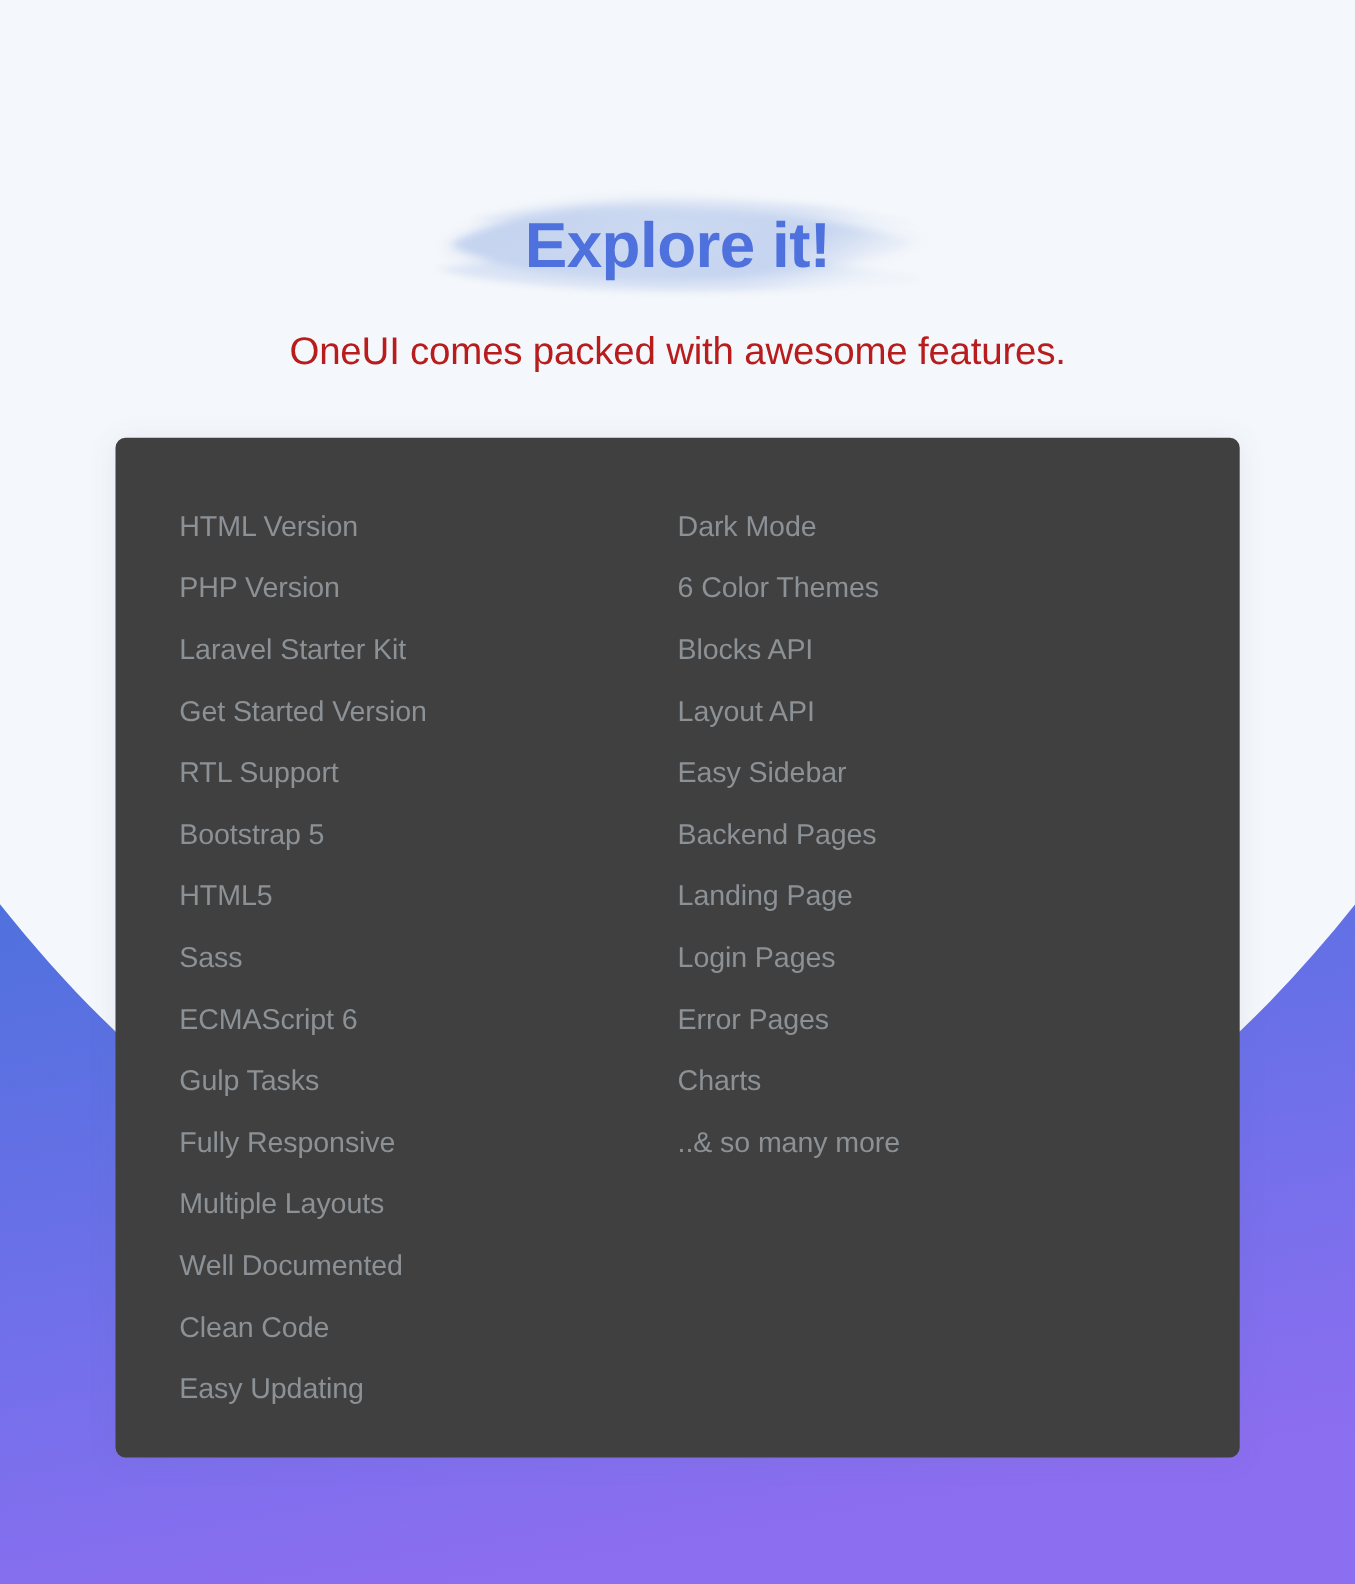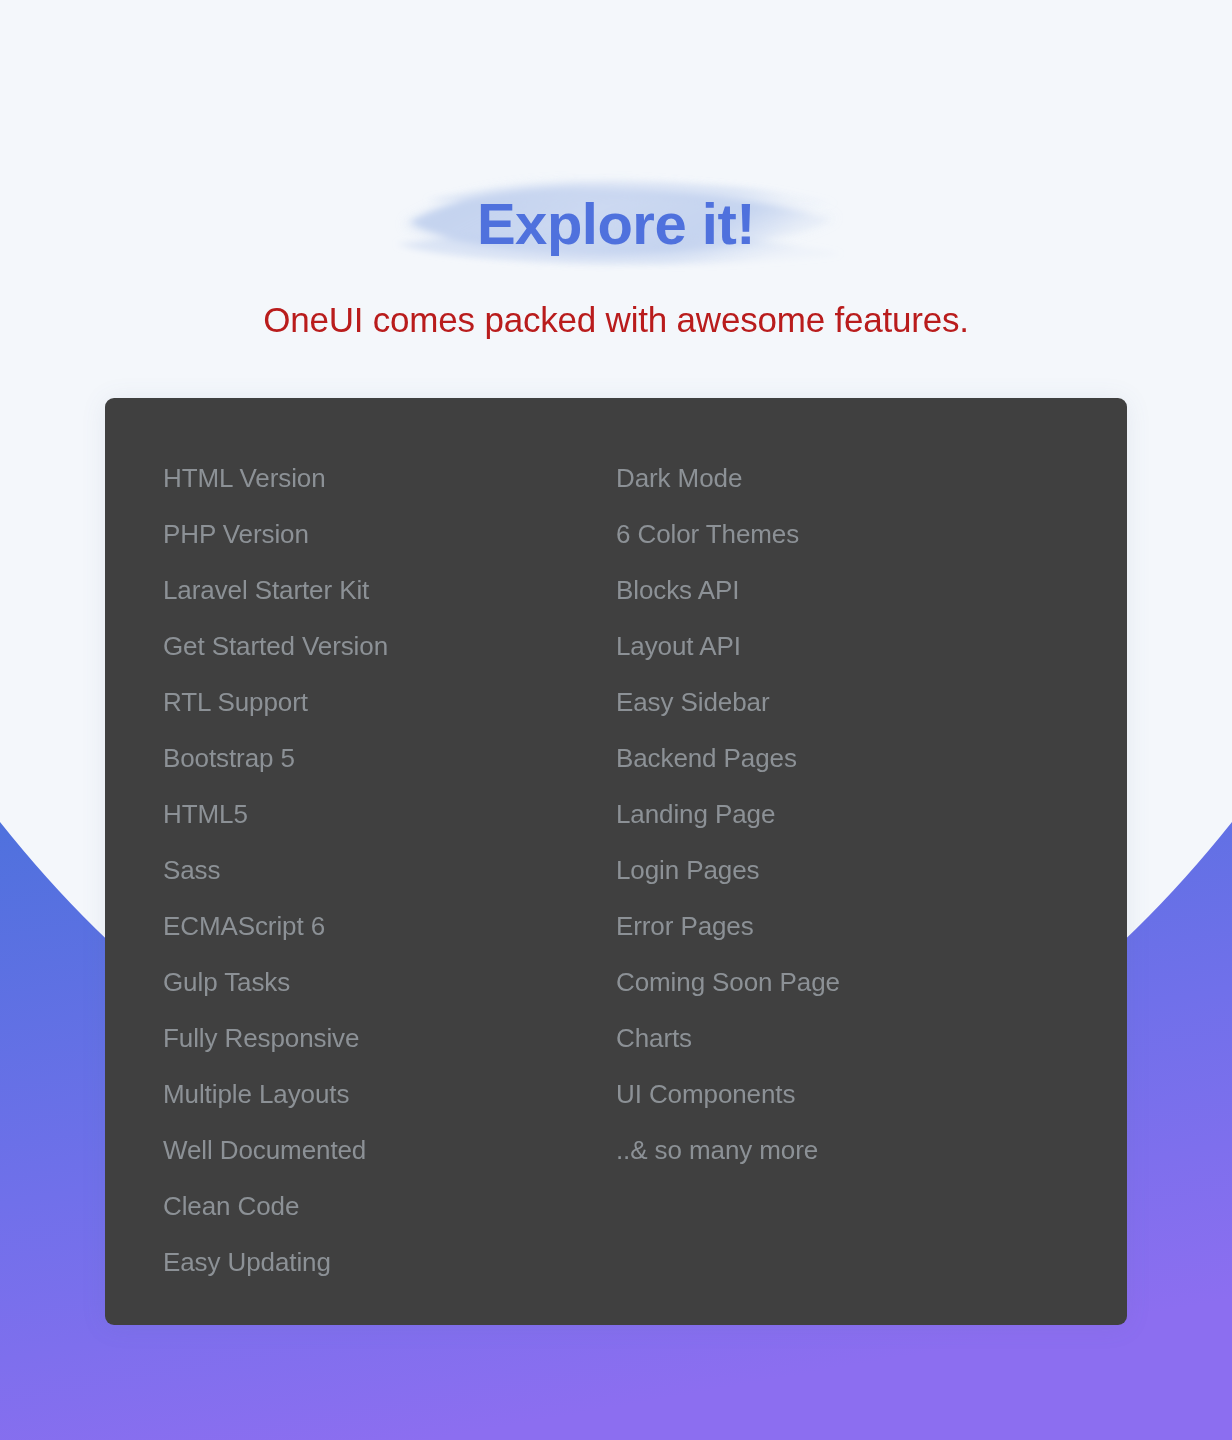--- a/index.html
+++ b/index.html
@@ -182,20 +182,18 @@
     <div class="feature-column">
       <div class="feature-item">Dark Mode</div>
       <div class="feature-item">6 Color Themes</div>
       <div class="feature-item">Blocks API</div>
       <div class="feature-item">Layout API</div>
       <div class="feature-item">Easy Sidebar</div>
       <div class="feature-item">Backend Pages</div>
       <div class="feature-item">Landing Page</div>
       <div class="feature-item">Login Pages</div>
       <div class="feature-item">Error Pages</div>
-      <div class="feature-item">Coming Soon Page</div>
       <div class="feature-item">Charts</div>
-      <div class="feature-item">UI Components</div>
       <div class="feature-item">..&amp; so many more</div>
     </div>
 
   </div>
 </section>
 
 </body></html>

